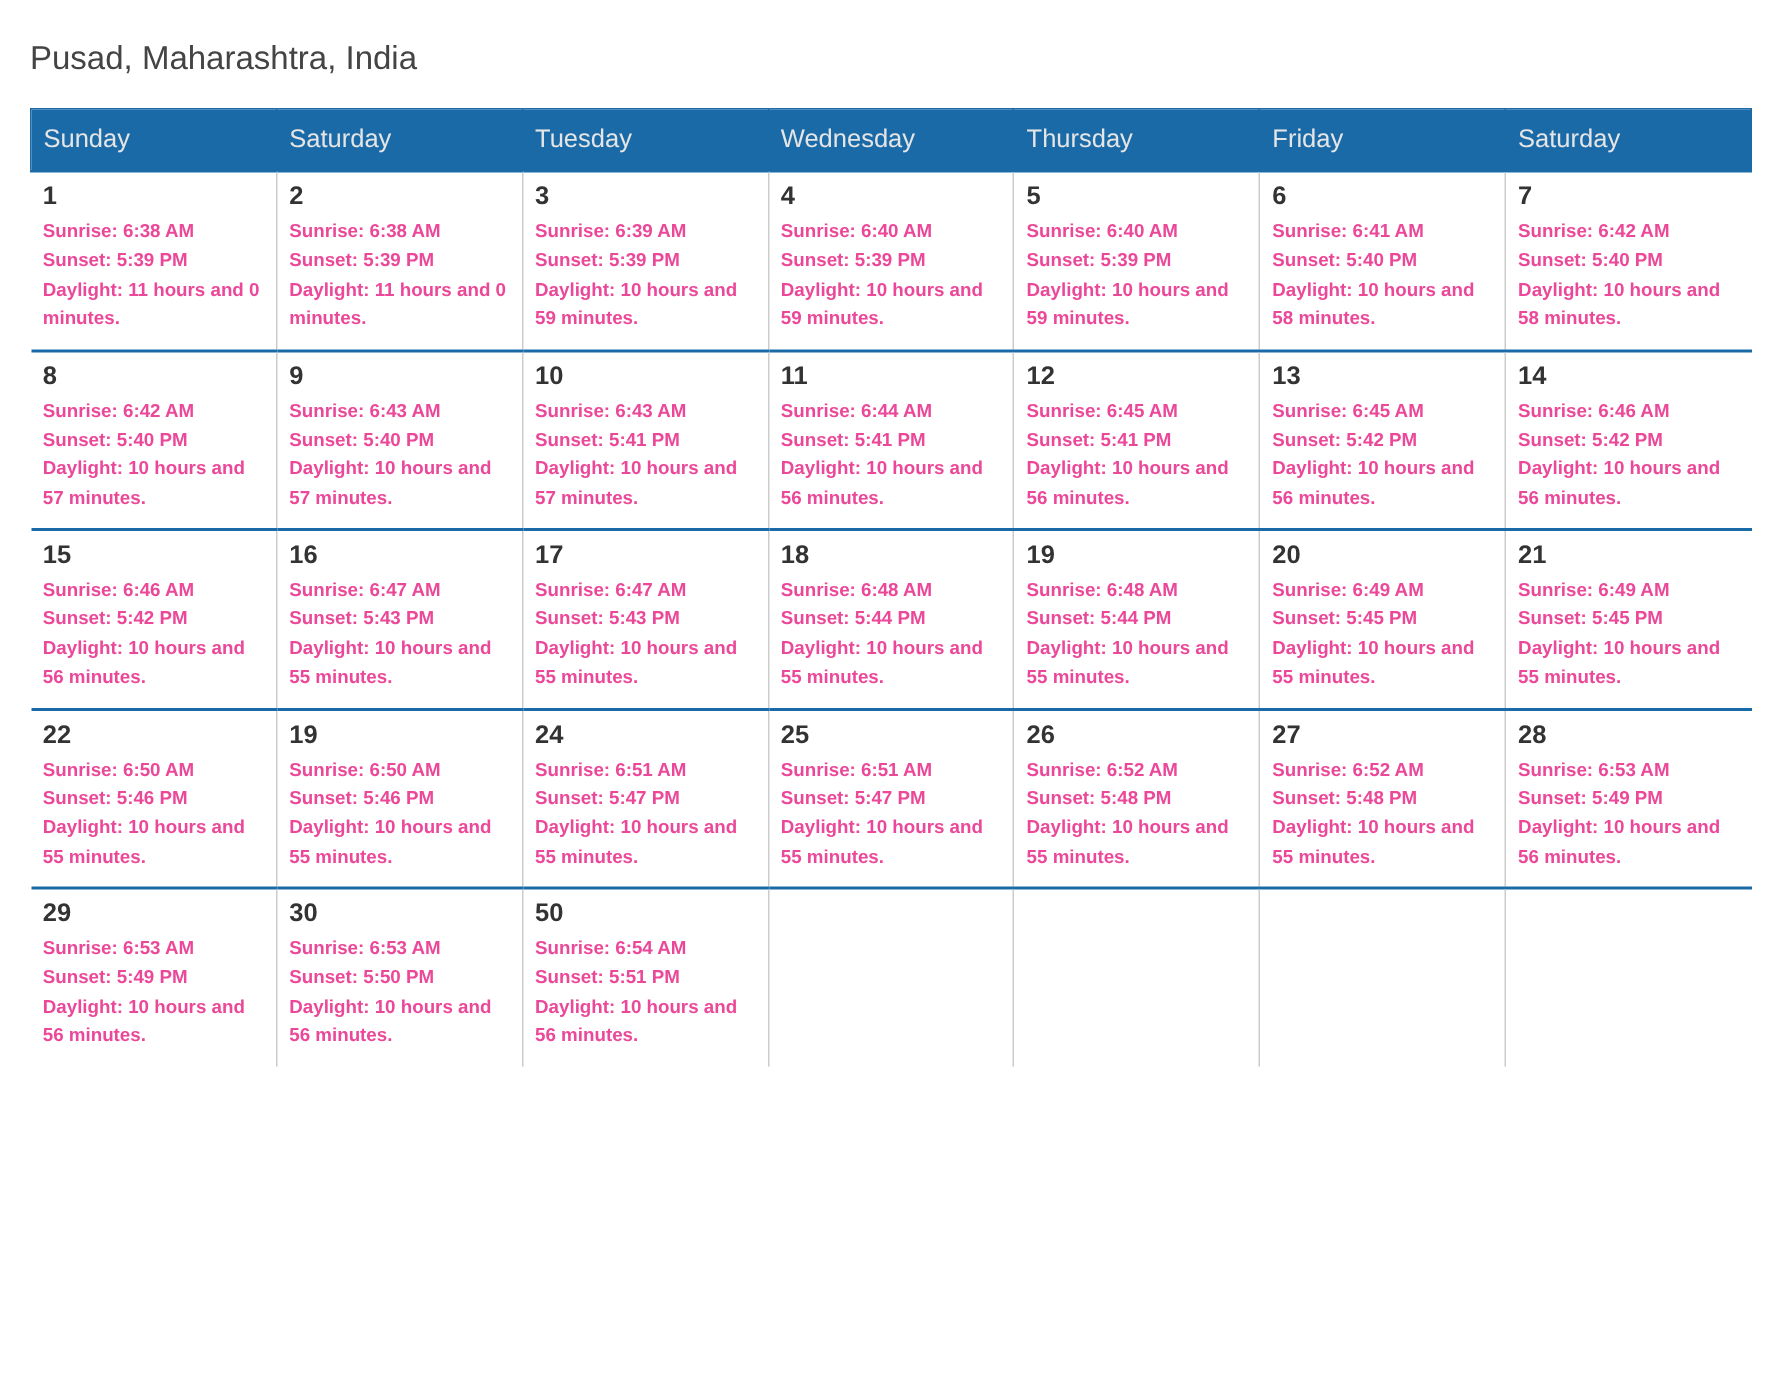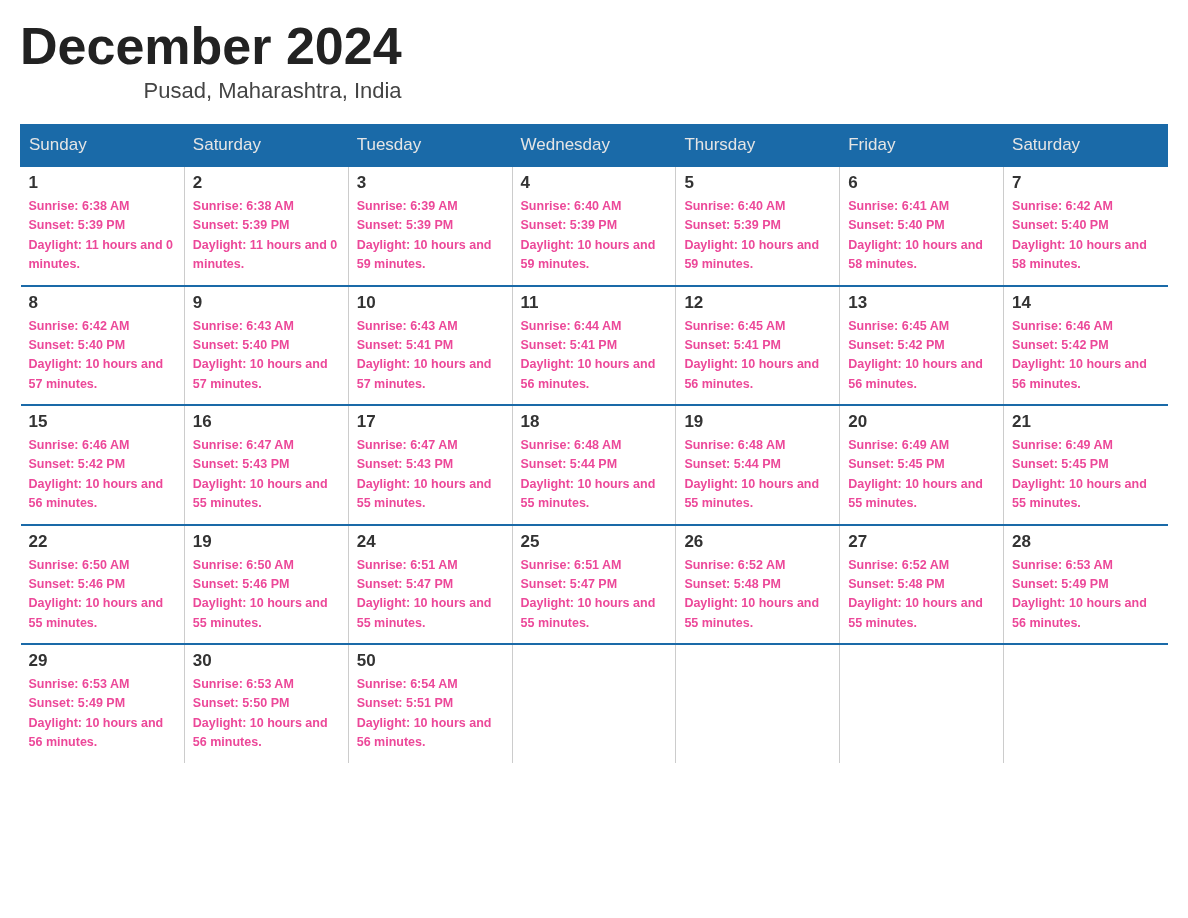--- a/index.html
+++ b/index.html
@@ -101,21 +101,20 @@
     td { border: none; border-top: 2px solid #1a6aa8; border-right: none; border-bottom: none; border-left: none; }
     td + td { border-left: 1px solid #ccc; }
     tr + tr td { border-top: 2px solid #1a6aa8; }
     th + th { border-left: 1px solid rgba(255,255,255,0.3); }
   </style>
 </head>
 <body>
 
 <div class="header">
   <div class="title-section">
-    <div class="month-title">December 2024</div>
     <div class="location-title">Pusad, Maharashtra, India</div>
   </div>
 </div>
 
 <table>
   <thead>
     <tr>
     <th>Sunday</th>
         <th>Saturday</th>
         <th>Tuesday</th>

